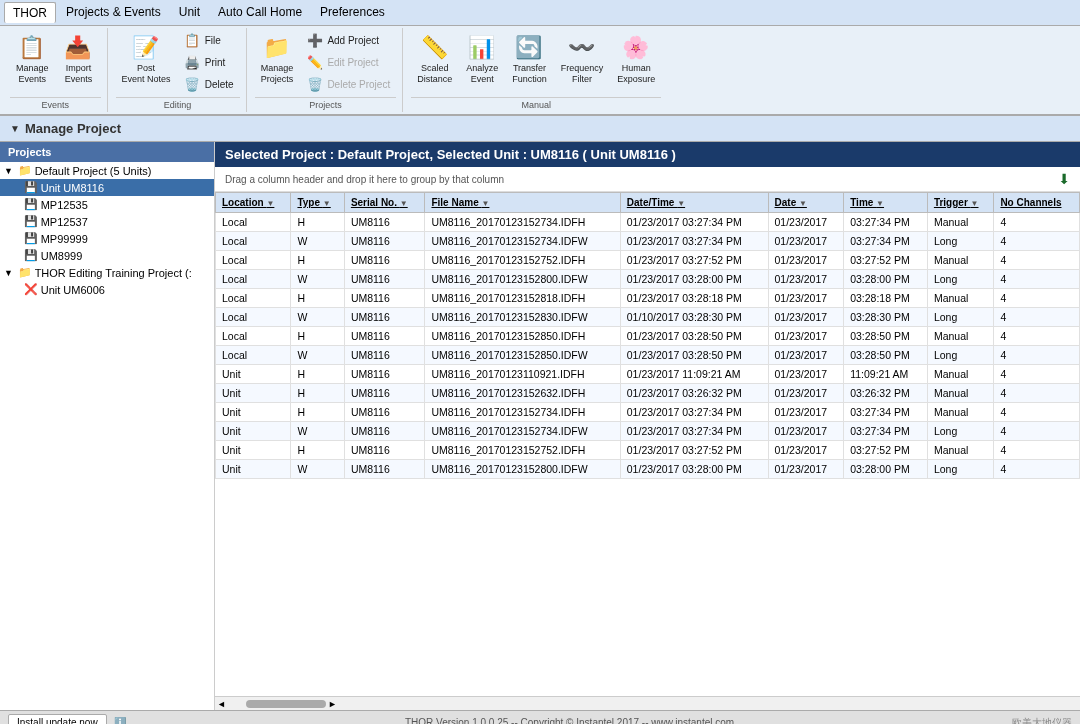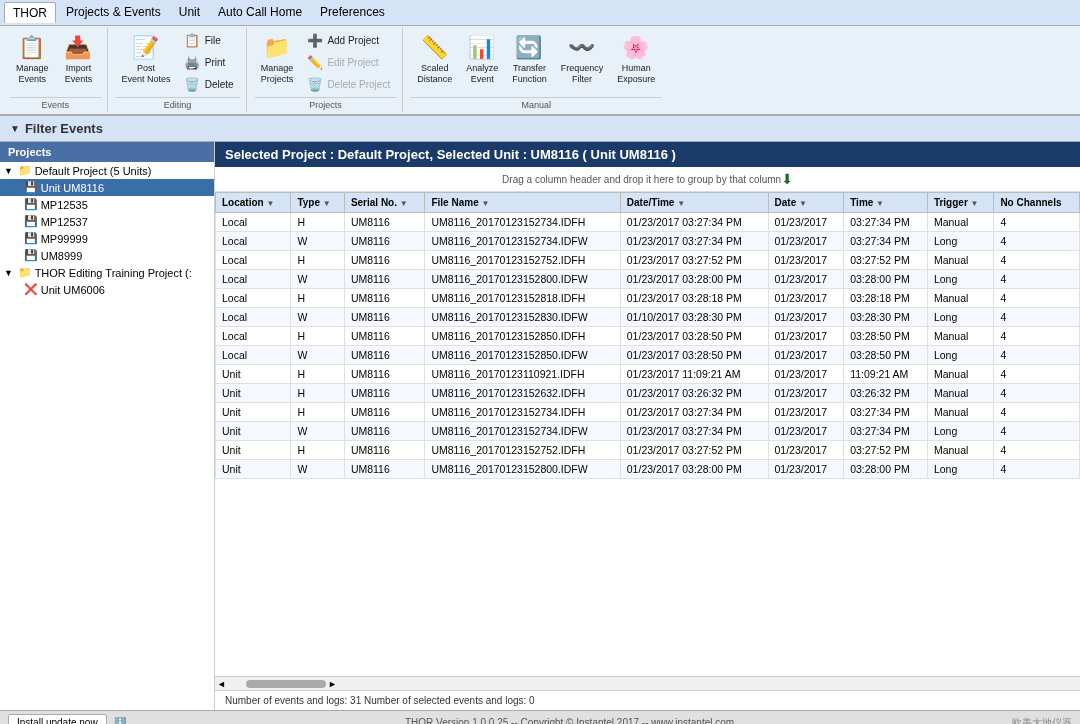--- a/index.html
+++ b/index.html
@@ -31,27 +31,27 @@
 
     
     .sidebar { width: 215px; min-width: 215px; background: #fff; border-right: 1px solid #ccc; overflow-y: auto; }
     .sidebar-header { background: #4a6fa5; color: #fff; padding: 4px 8px; font-size: 11px; font-weight: bold; }
     .tree-item { padding: 2px 4px; cursor: pointer; display: flex; align-items: center; gap: 3px; font-size: 11px; }
     .tree-item.selected { background: #3a6ea8; color: #fff; }
 
     
     .main-content { flex: 1; display: flex; flex-direction: column; background: #fff; overflow: hidden; }
     .selected-project-bar { background: #1a3a6a; color: #fff; padding: 5px 10px; font-size: 13px; font-weight: bold; }
-    .drag-hint { background: #fff; padding: 4px 10px; font-size: 10px; color: #555; border-bottom: 1px solid #ddd; display: flex; justify-content: center; align-items: center; }
+    .drag-hint { background: #fff; padding: 4px 10px; font-size: 10px; color: #555; border-bottom: 1px solid #ddd; display: flex; justify-content: space-between; align-items: center; }
     .drag-hint-icon { color: #1a6a2a; font-size: 14px; cursor: pointer; }
 
     
     .table-wrapper { flex: 1; overflow: auto; }
     table { width: 100%; border-collapse: collapse; font-size: 10.5px; }
-    thead tr { background: #404040; }
+    thead tr { background: #404040; text-decoration: underline; }
     th { padding: 4px 6px; border: 1px solid #bbb; font-weight: bold; white-space: nowrap; font-size: 10px; text-align: left; position: sticky; top: 0; background: #d4e3f5; }
     th .filter-icon { font-size: 8px; color: #555; cursor: pointer; }
     td { padding: 3px 6px; border: 1px solid #e0e0e0; white-space: nowrap; }
     tr:nth-child(even) td { background: #f5f9ff; }
     tr:nth-child(odd) td { background: #fff; }
 
     .table-footer { background: #fff; padding: 4px 10px; font-size: 10px; color: #333; border-top: 1px solid #ccc; }
     .scrollbar-area { height: 14px; background: #f0f0f0; border-top: 1px solid #ccc; display: flex; align-items: center; padding: 0 2px; }
     .scrollbar-thumb { width: 80px; height: 8px; background: #aaa; border-radius: 4px; margin-left: 20px; cursor: pointer; }
 
@@ -160,21 +160,21 @@
       </div>
     </div>
     <div class="ribbon-group-label">Manual</div>
   </div>
 </div>
 
 <div class="content-area">
 
   <div class="section-header">
     <span class="chevron">▼</span>
-    <span>Filter Events</span>
+    <span>Manage Project</span>
   </div>
 
   <div class="main-split">
 
     <div class="sidebar">
       <div class="sidebar-header">Projects</div>
 
       <div class="tree-item" style="padding-left: 4px;">
         <span style="font-size:9px; margin-right:2px;">▼</span>
         <span>📁</span>
@@ -398,21 +398,20 @@
             </tbody>
         </table>
       </div>
 
       <div class="scrollbar-area">
         <span style="font-size:9px; cursor:pointer;">◄</span>
         <div class="scrollbar-thumb"></div>
         <span style="font-size:9px; cursor:pointer; margin-left:2px;">►</span>
       </div>
 
-      <div class="table-footer">Number of events and logs: 31   Number of selected events and logs: 0</div>
     </div>
   </div>
 </div>
 
 <div class="status-bar">
   <button class="status-btn">Install update now</button>
   <span>ℹ️</span>
   <span class="status-info">THOR Version 1.0.0.25 -- Copyright © Instantel 2017 -- www.instantel.com</span>
   <span class="watermark">欧美大地仪器</span>
 </div>

